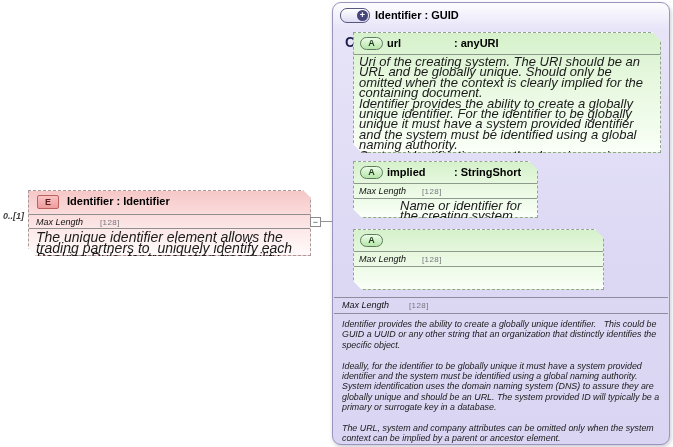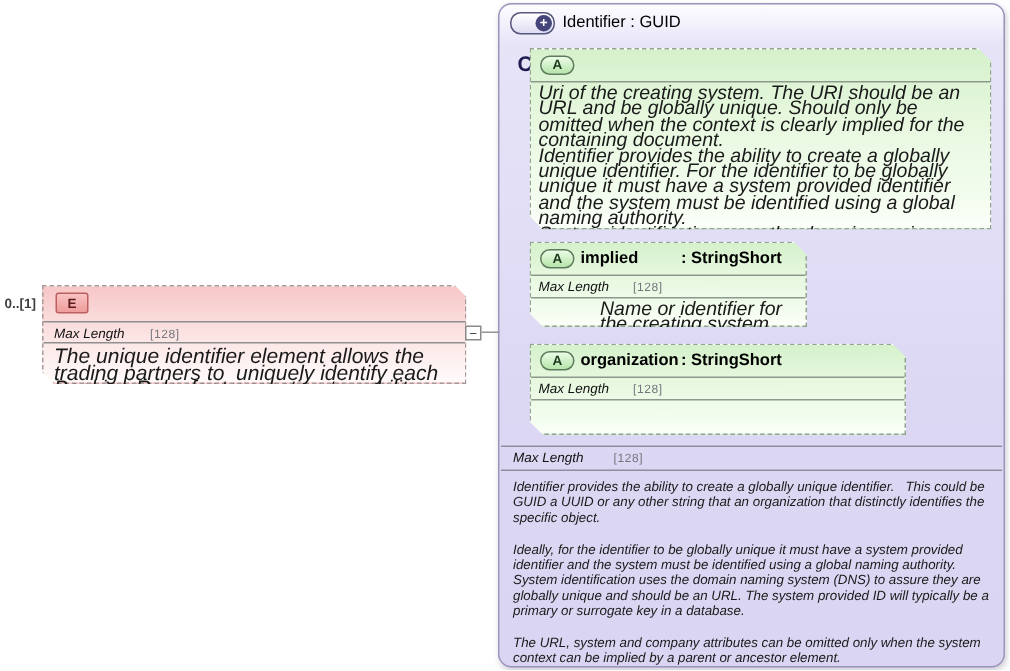--- a/index.html
+++ b/index.html
@@ -18,40 +18,40 @@
             border:1px solid #bb5f5f; border-radius:2px;
             background:linear-gradient(#f9c3c3,#ef9c9c);
             font-size:9px; font-weight:bold; color:#5c1d1d; text-align:center; line-height:13px; }
   .etitle { position:absolute; left:38px; top:4px; font-size:11px; font-weight:bold; color:#000; white-space:nowrap; }
   .efacet { position:absolute; left:0; right:0; top:23px; height:15px;
             border-top:1px solid #8f8f8f; border-bottom:1px solid #8f8f8f; }
   .flabel { position:absolute; left:7px; top:2px; font-style:italic; font-size:9px; color:#111; white-space:nowrap; }
   .fval   { position:absolute; left:71px; top:3px; font-size:8px; color:#76767e; letter-spacing:.4px; }
   .eanno  { position:absolute; left:7px; right:4px; top:41px; font-style:italic; font-size:14px;
             line-height:10.6px; color:#1a1a1a; white-space:pre-wrap; }
-  .card-label { position:absolute; left:3px; top:197px; font-size:9px; font-weight:bold; color:#3f3f3f; }
+  .card-label { position:absolute; left:3px; top:211px; font-size:9px; font-style:italic; font-weight:bold; color:#3f3f3f; }
 
   
   .sq { position:absolute; left:310px; top:217px; width:11px; height:10px;
         background:#fff; border:1px solid #8a8a8a; display:flex; align-items:center;
         justify-content:center; font-size:9px; line-height:1; color:#444; cursor:pointer; }
 
   
   .ctbox { position:absolute; left:332px; top:2px; width:338px; height:443px;
            border:1px solid #9b95bd; border-radius:9px;
            background:linear-gradient(180deg,#fdfdff 0%,#e7e4f8 6%,#dcd8f4 60%,#d9d5f2 100%);
            filter:drop-shadow(1.5px 2px 2px rgba(100,100,125,.35)); }
   .ctbadge { position:absolute; left:7px; top:5px; width:30px; height:15px;
              border:1px solid #56567e; border-radius:7px;
              background:linear-gradient(#ffffff,#dedcf2); }
   .ctbadge .ctletters { position:absolute; left:4px; top:1px; font-size:14px; font-weight:bold; color:#1c1c4e;margin-top:24px; }
   .ctbadge .ctplus { position:absolute; right:1px; top:1px; width:11px; height:11px; border-radius:50%;
                      background:#45457a; color:#fff; font-size:9px; font-weight:bold;
                      text-align:center; line-height:10px; }
-  .cttitle { position:absolute; left:42px; top:6px; font-size:11px; font-weight:normal; color:#000; white-space:nowrap; }
+  .cttitle { position:absolute; left:42px; top:6px; font-size:11px; font-weight:bold; color:#000; white-space:nowrap; }
 
   
   .abox { position:absolute; border:1px dashed #95a395;
           background:linear-gradient(180deg,#d5f1cb 0%,#e7f8df 40%,#f4fdf0 85%,#fbfff9 100%);
           clip-path:polygon(0 0, calc(100% - 9px) 0, 100% 9px, 100% 100%, 9px 100%, 0 calc(100% - 9px));
           filter:drop-shadow(1.5px 1.5px 1px rgba(90,110,90,.3)); }
   #abox-url    { left:20px; top:29px;  width:308px; height:121px; }
   #abox-system { left:20px; top:158px; width:185px; height:57px; }
   #abox-org    { left:20px; top:226px; width:251px; height:61px; }
   .abadge { position:absolute; left:6px; top:4px; width:23px; height:13px;
@@ -80,20 +80,21 @@
 </style>
 </head>
 <body>
 
 <div class="canvas">
 
   <span class="card-label">0..[1]</span>
 
   <div class="ebox">
     <span class="ebadge">E</span>
+    <span class="etitle">Identifier : Identifier</span>
     <div class="efacet">
       <span class="flabel">Max Length</span>
       <span class="fval">[128]</span>
     </div>
     <div class="eanno">The unique identifier element allows the trading partners to  uniquely identify each Booking Rule, for transaction tracability.</div>
   </div>
 
   <div class="sq">
     <span>−</span>
   </div>
@@ -105,40 +106,40 @@
 
   <div class="ctbox">
     <span class="ctbadge">
       <span class="ctletters">CT</span>
       <span class="ctplus">+</span>
     </span>
     <span class="cttitle">Identifier : GUID</span>
 
     <div class="abox" id="abox-url">
       <span class="abadge">A</span>
+      <span class="atitle"><span class="aname">url</span><span class="atype">: anyURI</span></span>
       <div class="adivider"></div>
       <div class="aanno">Uri of the creating system. The URI should be an URL and be globally unique. Should only be omitted when the context is clearly implied for the containing document.
 Identifier provides the ability to create a globally unique identifier. For the identifier to be globally unique it must have a system provided identifier and the system must be identified using a global naming authority.
 System identification uses the domain naming system (DNS) to assure they are globally unique and should be an URL. The system provided ID will typically be a primary or surrogate key in a database.</div>
     </div>
 
     <div class="abox" id="abox-system">
       <span class="abadge">A</span>
       <span class="atitle"><span class="aname">implied</span><span class="atype">: StringShort</span></span>
       <div class="adivider"></div>
       <div class="afacet">
         <span class="flabel">Max Length</span>
         <span class="fval">[128]</span>
       </div>
       <div class="aanno">Name or identifier for the creating system.</div>
     </div>
 
     <div class="abox" id="abox-org">
       <span class="abadge">A</span>
-      <span class="atitle"><span class="aname">organization</span><span class="atype">: StringShort</span></span>
       <div class="adivider"></div>
       <div class="afacet">
         <span class="flabel">Max Length</span>
         <span class="fval">[128]</span>
       </div>
     </div>
 
     <div class="ctfacet-top"></div>
     <span class="ctflabel">Max Length</span>
     <span class="ctfval">[128]</span>

